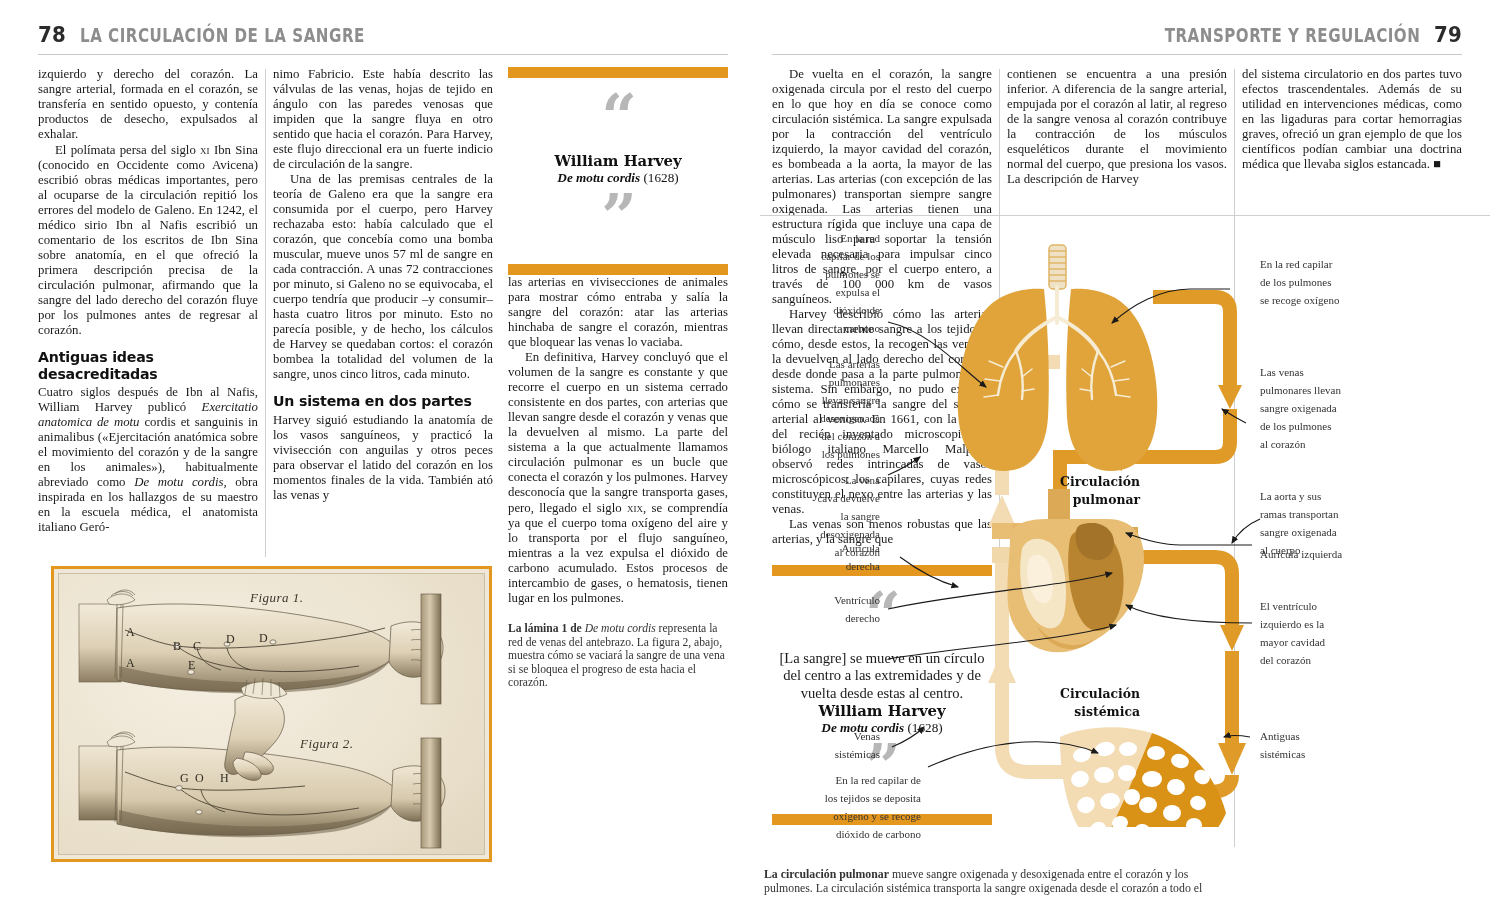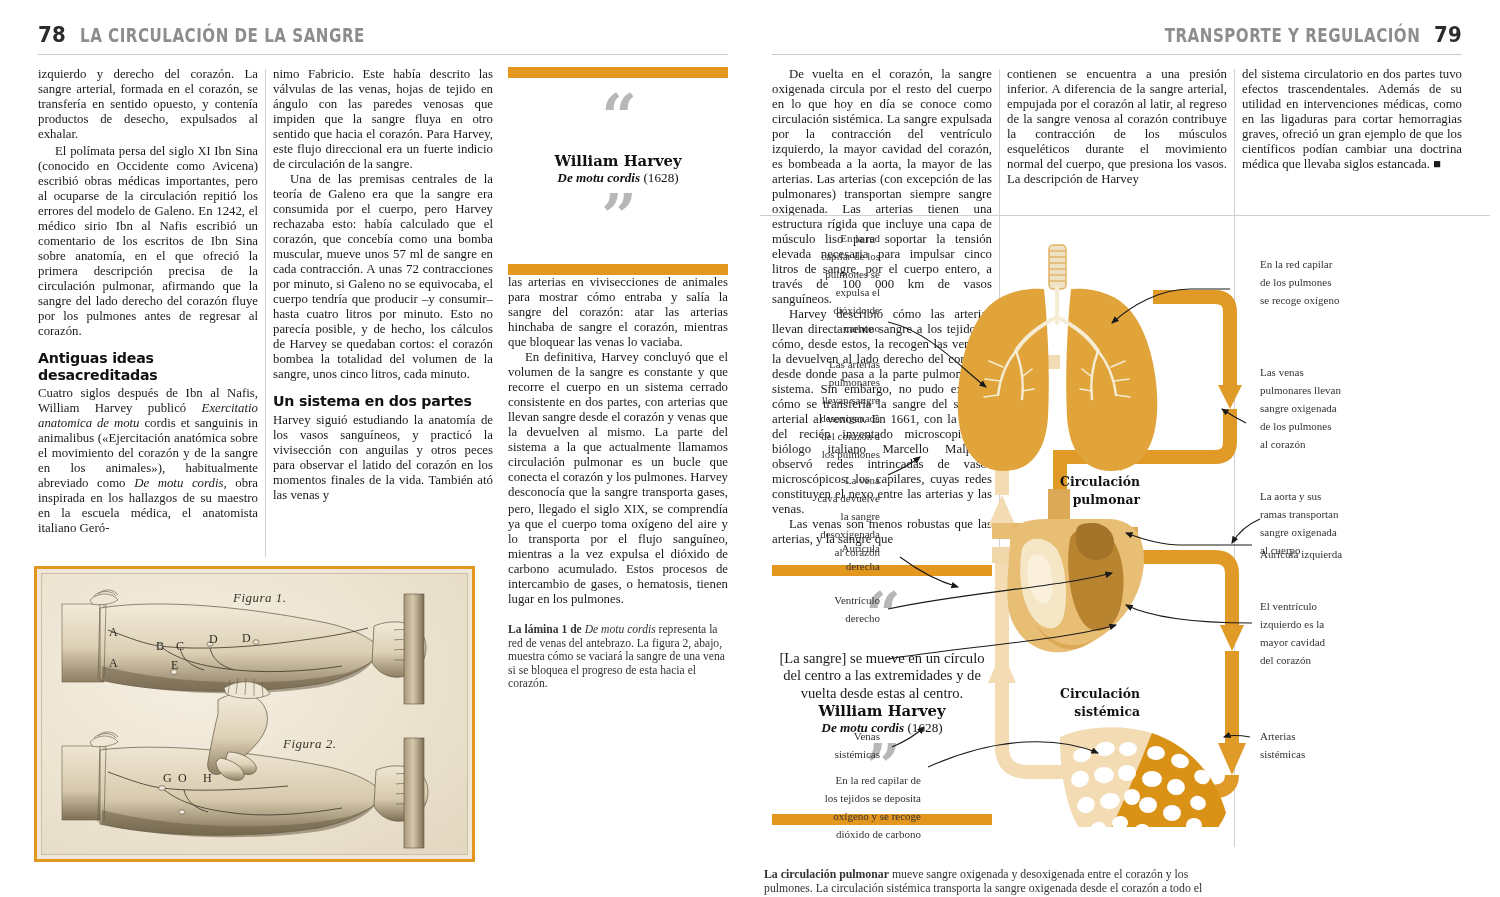--- a/index.html
+++ b/index.html
@@ -48,21 +48,21 @@
     text-align: justify; text-justify: inter-word; hyphens: manual;
   }
   p.body + p.body { text-indent: 17px; }
   p.body.noind { text-indent: 0; }
   h3.sub {
     font-family: "DejaVu Sans", "Liberation Sans", sans-serif;
     font-weight: 700; font-size: 14.2px; line-height: 16.5px;
     color: #111; margin: 11px 0 3px 0; letter-spacing: -.2px;
   }
   i, em { font-style: italic; }
-  .sc { font-variant: small-caps; font-size: 17px; margin-top: 32px; }
+  .sc { font-variant: small-caps; font-size: 13px; margin-top: 32px; }
 
   
   .pq { width: 100%; }
   .pq .bar { height: 11px; background: #e3971f; }
   .pq .inner { padding: 14px 2px 6px; text-align: center; }
   .qmark {
     font-family: "DejaVu Serif", serif; color: #b7b7b7;
     font-size: 62px; line-height: 30px; font-weight: 700; letter-spacing: -2px;
     user-select: none;
   }
@@ -147,21 +147,21 @@
             <div class="qmark close">”</div>
           </div>
           <div class="bar"></div>
         </div>
         <p class="body noind" style="">las arterias en vivisecciones de animales para mostrar cómo entraba y salía la sangre del corazón: atar las arterias hinchaba de sangre el corazón, mientras que bloquear las venas lo vaciaba.</p>
         <p class="body"><span>En definitiva, Harvey concluyó que el volumen de la sangre es constante y que recorre el cuerpo en un sistema cerrado consistente en dos partes, con arterias que llevan sangre desde el corazón y venas que la devuelven al mismo. La parte del sistema a la que actualmente llamamos circulación pulmonar es un bucle que conecta el corazón y los pulmones. Harvey desconocía que la sangre transporta gases, pero, llegado el siglo </span><span class="sc">xix</span><span>, se comprendía ya que el cuerpo toma oxígeno del aire y lo transporta por el flujo sanguíneo, mientras a la vez expulsa el dióxido de carbono acumulado. Estos procesos de intercambio de gases, o hematosis, tienen lugar en los pulmones.</span></p>
         <p class="caption"><b>La lámina 1 de </b><i>De motu cordis</i><span> representa la red de venas del antebrazo. La figura 2, abajo, muestra cómo se vaciará la sangre de una vena si se bloquea el progreso de esta hacia el corazón.</span></p>
       </div>
     </div>
 
-    <div class="plate" style="left:34px; top:566px;padding-left:19px;">
+    <div class="plate" style="left:51px; top:566px;padding-left:19px;">
       <div class="plate-inner">
         <svg viewBox="0 0 433 288" width="433" height="288">
           <defs>
             <linearGradient id="skin" x1="0" y1="0" x2="0" y2="1">
               <stop offset="0%" stop-color="#f2ead9"></stop>
               <stop offset="55%" stop-color="#ddd0b5"></stop>
               <stop offset="100%" stop-color="#8e7f63"></stop>
             </linearGradient>
             <linearGradient id="skin2" x1="0" y1="0" x2="0" y2="1">
               <stop offset="0%" stop-color="#efe6d3"></stop>
@@ -513,21 +513,21 @@
 al corazón</div>
       <div class="dlabel l" style="left: 500px; top: 272px; width: 150px; white-space: pre-line;">La aorta y sus
 ramas transportan
 sangre oxigenada
 al cuerpo</div>
       <div class="dlabel l" style="left: 500px; top: 330px; width: 160px; white-space: pre-line;">Aurícula izquierda</div>
       <div class="dlabel l" style="left: 500px; top: 382px; width: 140px; white-space: pre-line;">El ventrículo
 izquierdo es la
 mayor cavidad
 del corazón</div>
-      <div class="dlabel l" style="left: 500px; top: 512px; width: 100px; white-space: pre-line;">Arterias
+      <div class="dlabel l" style="left: 500px; top: 512px; width: 100px; white-space: pre-line;">Antiguas
 sistémicas</div>
 
       <div class="dlabel r" style="left: 14px; top: 500px; width: 0px; height: 0px; white-space: pre-line;"></div>
       <div class="dlabel r" style="left: 6px; top: 556px; width: 155px; white-space: pre-line;">En la red capilar de
 los tejidos se deposita
 oxígeno y se recoge
 dióxido de carbono</div>
 
       <div class="dtitle" style="left: 200px; top: 258px; width: 180px; white-space: pre-line;">Circulación
 pulmonar</div>

